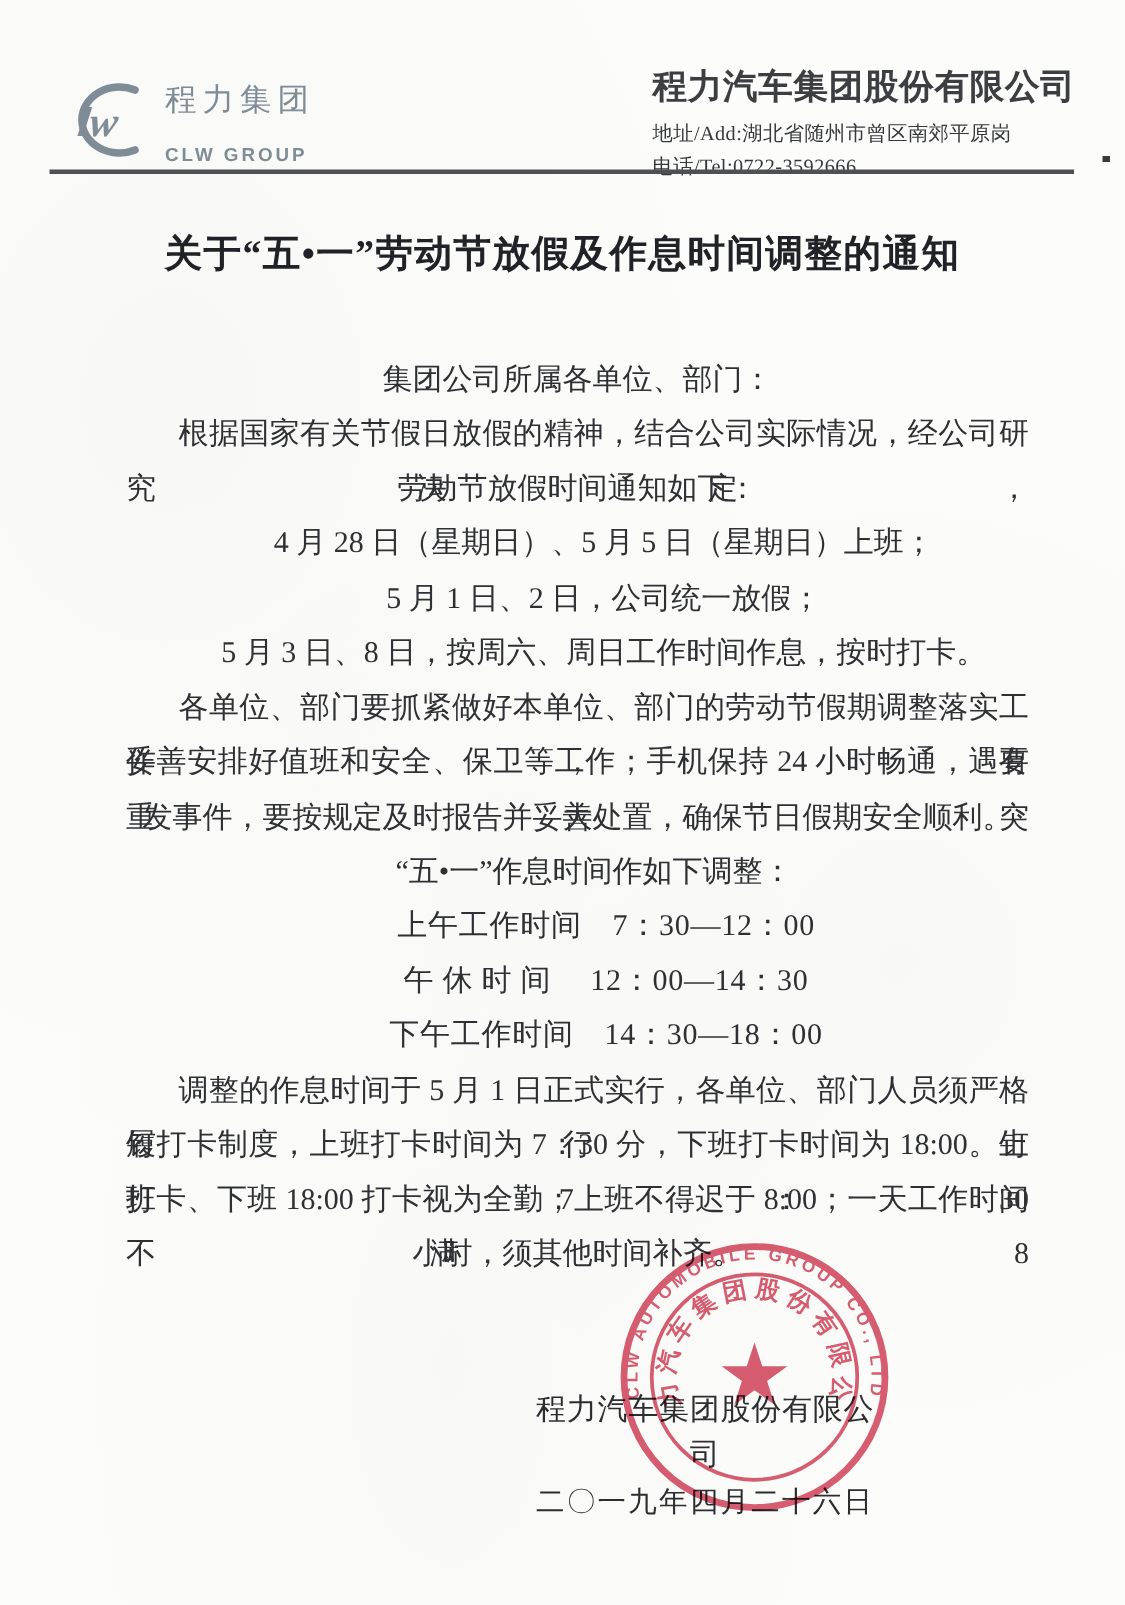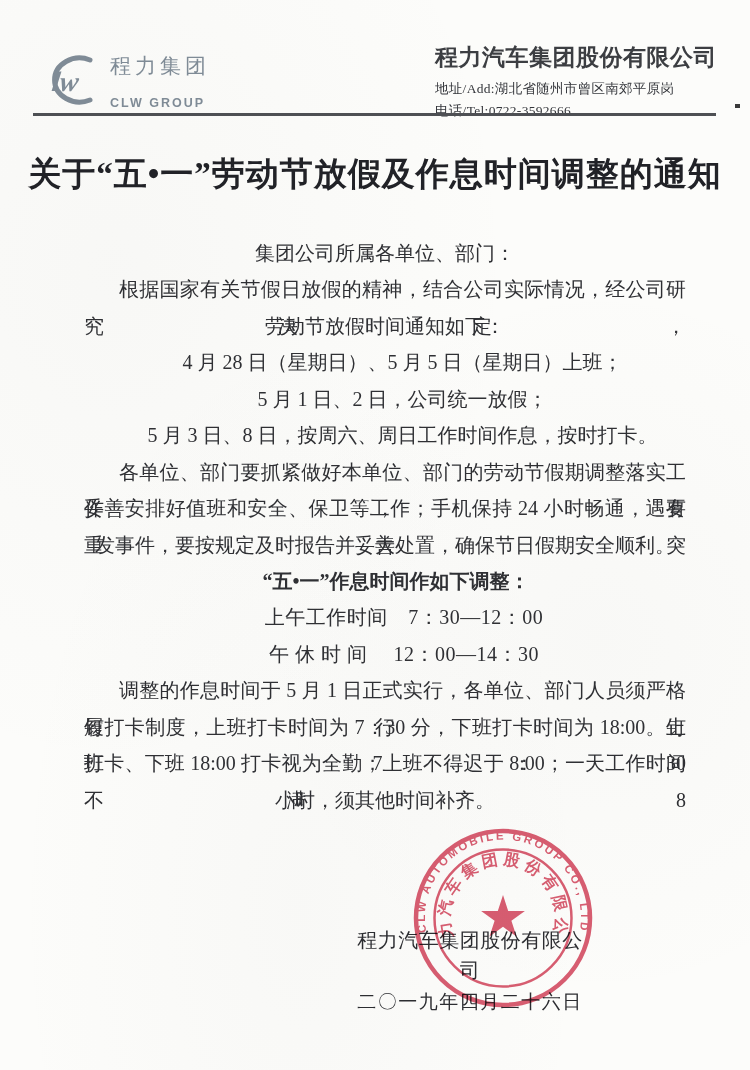--- a/index.html
+++ b/index.html
@@ -20,29 +20,29 @@
   .logo-en{font-family:"Liberation Sans","DejaVu Sans",sans-serif;font-weight:bold;font-size:12.5px;letter-spacing:2px;margin-top:16px;}
   .head-right{position:absolute;left:435px;top:42px;width:290px;}
   .company-name{font-family:"Liberation Sans","DejaVu Sans",sans-serif;font-weight:bold;font-size:23px;letter-spacing:.5px;color:#3c3e42;}
   .head-addr{margin-top:7px;font-size:13.5px;color:#35373c;letter-spacing:.3px;}
   .head-tel{margin-top:4px;font-size:13.5px;color:#35373c;letter-spacing:.3px;}
   .rule{position:absolute;left:33px;top:113px;width:683px;height:3px;background:#4e5054;}
   .dot-artifact{position:absolute;left:735px;top:104px;width:5px;height:4px;background:#3a3a3a;}
   
   .title{
     position:absolute;left:0;top:152px;width:750px;margin:0;text-align:center;
-    font-size:33px;font-weight:bold;letter-spacing:1px;color:#212227;
+    font-size:25px;font-weight:bold;letter-spacing:1px;color:#212227;
   }
   
   .body-block{position:absolute;left:84px;top:235px;width:602px;font-size:20px;}
   .ln{line-height:36.45px;height:36.45px;white-space:nowrap;text-align:center;}
   .ln.ind{text-indent:35px;}
   .ln.ind-sm{text-indent:22px;}
   .ln.sched{text-indent:38px;letter-spacing:.5px;}
-  .ln.bold{font-weight:bold;}
+  .ln.bold{font-weight:normal;}
   .ln.full{white-space:normal;text-align:justify;text-align-last:justify;}
   
   .sig{position:absolute;left:350px;top:925px;width:240px;text-align:center;color:#2c2d31;}
   .sig-company{font-size:20px;letter-spacing:.5px;line-height:30px;}
   .sig-date{font-size:19px;letter-spacing:1.5px;line-height:30px;margin-top:2px;}
   
   .stamp{position:absolute;left:408px;top:823px;width:190px;height:190px;
          opacity:.88;mix-blend-mode:multiply;}
 </style>
 </head>
@@ -78,20 +78,21 @@
     <div class="ln">劳动节放假时间通知如下：</div>
     <div class="ln ind">4 月 28 日（星期日）、5 月 5 日（星期日）上班；</div>
     <div class="ln ind">5 月 1 日、2 日，公司统一放假；</div>
     <div class="ln ind">5 月 3 日、8 日，按周六、周日工作时间作息，按时打卡。</div>
     <div class="ln ind full">各单位、部门要抓紧做好本单位、部门的劳动节假期调整落实工作，要</div>
     <div class="ln full">妥善安排好值班和安全、保卫等工作；手机保持 24 小时畅通，遇有重大突</div>
     <div class="ln">发事件，要按规定及时报告并妥善处置，确保节日假期安全顺利。</div>
     <div class="ln ind-sm bold">“五•一”作息时间作如下调整：</div>
     <div class="ln sched">上午工作时间　7：30—12：00</div>
     <div class="ln sched">午 休 时 间　 12：00—14：30</div>
+    <div class="ln sched">下午工作时间　14：30—18：00</div>
     <div class="ln ind full">调整的作息时间于 5 月 1 日正式实行，各单位、部门人员须严格履行钉</div>
     <div class="ln full">钉打卡制度，上班打卡时间为 7：30 分，下班打卡时间为 18:00。上班 7：30</div>
     <div class="ln full">打卡、下班 18:00 打卡视为全勤；上班不得迟于 8:00；一天工作时间不满 8</div>
     <div class="ln">小时，须其他时间补齐。</div>
   </main>
 
   <div class="sig">
     <div class="sig-company">程力汽车集团股份有限公司</div>
     <div class="sig-date">二〇一九年四月二十六日</div>
   </div>

